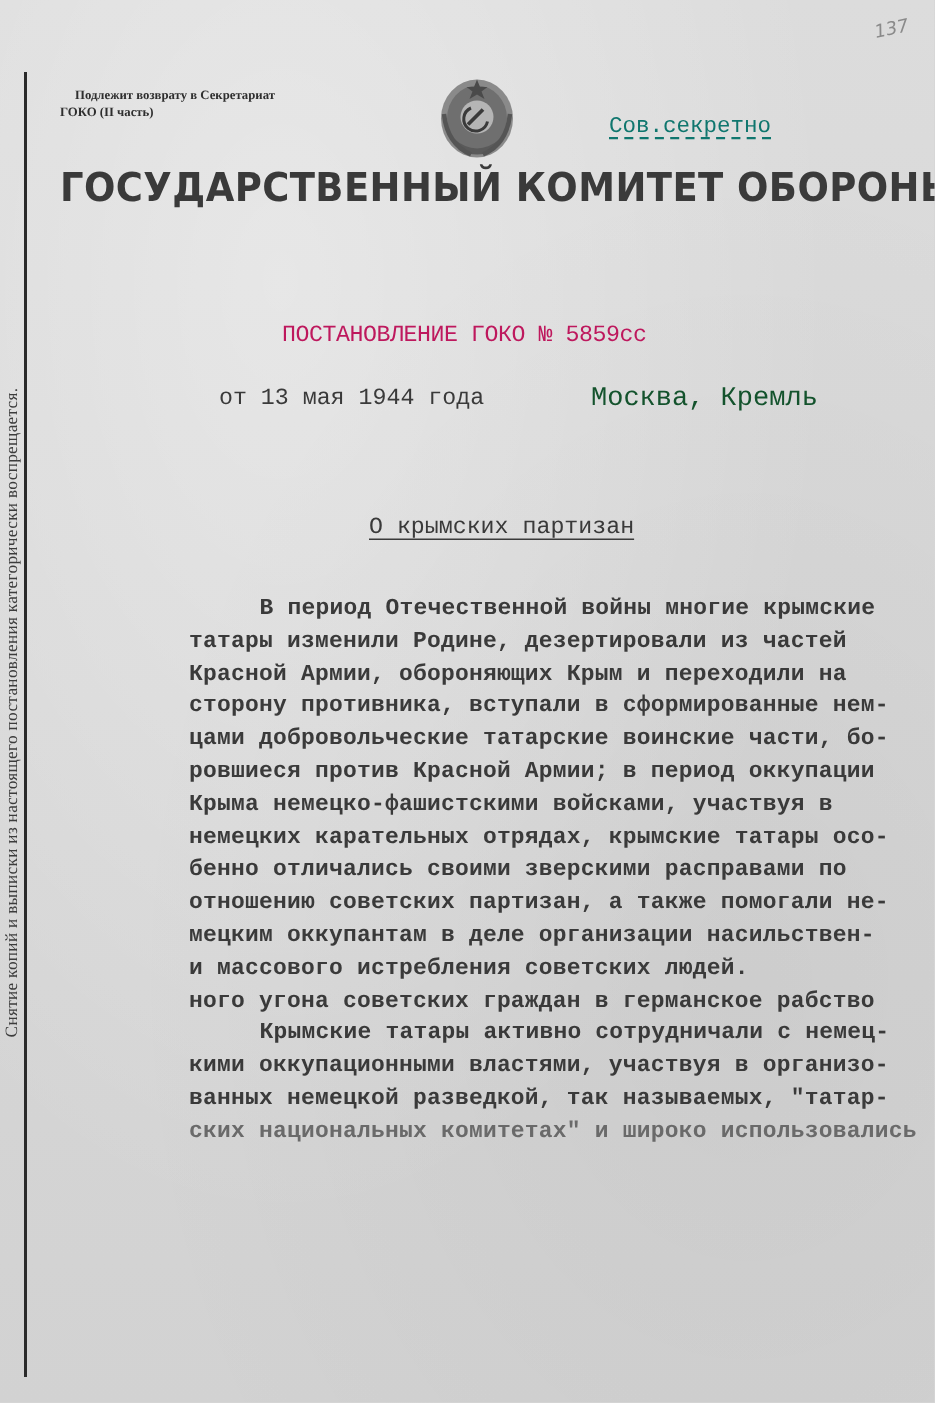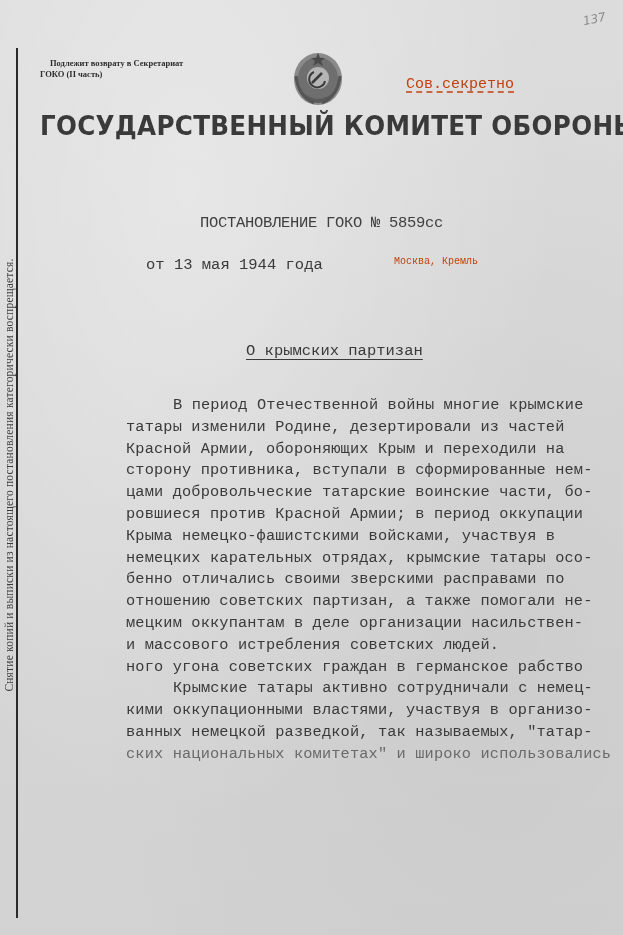--- a/index.html
+++ b/index.html
@@ -76,60 +76,60 @@
       left: 288px;
       top: 48px;
       width: 60px;
       height: 60px;
     }
     .secret-mark {
       position: absolute;
       left: 406px;
       top: 76px;
       font-size: 15px;
-      color: #c2410c;
+      color: #0f766e;
       text-decoration: underline;
       text-underline-offset: 4px;
       text-decoration-style: dashed;
     }
     .committee-title {
       position: absolute;
       left: 40px;
       top: 110px;
       font-family: "DejaVu Sans", "Liberation Sans", sans-serif;
       font-weight: bold;
       font-size: 26.5px;
       letter-spacing: 0.3px;
       color: #3a3a3a;
       white-space: nowrap;
       transform: scaleX(0.93);
       transform-origin: left top;
     }
     .resolution-title {
       position: absolute;
-      left: 200px;
+      left: 188px;
       top: 214px;
       font-size: 15.5px;
-      color: #404040;
+      color: #be185d;
       letter-spacing: -0.3px;
     }
     .date-line {
       position: absolute;
       left: 146px;
       top: 256px;
       font-size: 15.5px;
       color: #3a3a3a;
       white-space: nowrap;
     }
     .place-line {
       position: absolute;
       left: 394px;
       top: 256px;
-      font-size: 10px;
-      color: #c2410c;
+      font-size: 18px;
+      color: #14532d;
       white-space: nowrap;
     }
     .subject {
       position: absolute;
       left: 246px;
       top: 342px;
       font-size: 15.5px;
       color: #3a3a3a;
       text-decoration: underline;
       text-underline-offset: 4px;
@@ -137,20 +137,21 @@
     }
     .body-text {
       position: absolute;
       left: 126px;
       top: 395px;
       width: 490px;
       font-size: 15.3px;
       line-height: 21.8px;
       color: #3a3a3a;
       letter-spacing: 0.15px;
+      font-weight: bold;
     }
     .body-text .ln {
       display: block;
       white-space: nowrap;
     }
     .body-text .indent { padding-left: 47px; }
     .body-text .faded { color: #6a6a6a; }
   </style>
 </head>
 <body>

